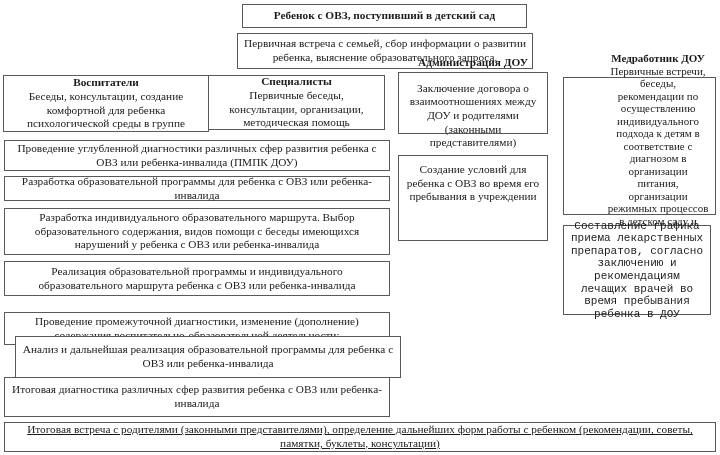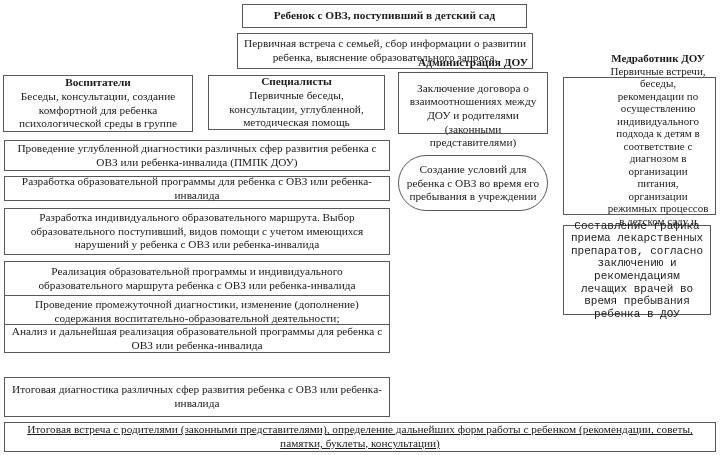--- a/index.html
+++ b/index.html
@@ -35,37 +35,37 @@
   }
   .bold { font-weight: bold; }
   .top-align { justify-content: flex-start; padding-top: 7px; }
   .tight { line-height: 1.14; font-size: 11px; }
 
   
   .b-start   { left: 242px; top: 4px;   width: 285px; height: 24px; }
   .b-meeting { left: 237px; top: 33px;  width: 296px; height: 36px; }
 
   
-  .b-role-vospitateli  { left: 3px;   top: 75px; width: 190px; height: 57px; }
+  .b-role-vospitateli  { left: 3px;   top: 75px; width: 206px; height: 57px; }
   .b-role-specialisty  { left: 208px; top: 75px; width: 177px; height: 55px; }
   .b-role-administracia{ left: 398px; top: 72px; width: 150px; height: 62px; gap: 12px; }
   .b-role-medrabotnik  { left: 563px; top: 77px; width: 153px; height: 138px; padding-left: 43px; }
 
   
   .step { left: 4px; width: 386px; }
   .b-step-0 { top: 140px; height: 31px; }
   .b-step-1 { top: 176px; height: 25px; justify-content: center; }
   .b-step-2 { top: 208px; height: 47px; }
   .b-step-3 { top: 261px; height: 35px; }
-  .b-step-4 { top: 295px; height: 33px; }
-  .b-step-5 { top: 324px; height: 29px; }
+  .b-step-4 { top: 312px; height: 33px; }
+  .b-step-5 { top: 336px; height: 42px; margin-left: 11px; }
   .b-step-6 { top: 377px; height: 40px; }
 
   
-  .b-admin-step { left: 398px; top: 155px; width: 150px; height: 56px; border-radius: 29px; }
+  .b-admin-step { left: 398px; top: 155px; width: 150px; height: 86px; }
   .b-med-step   { left: 563px; top: 225px; width: 148px; height: 90px; font-family: Liberation Mono, monospace; }
 
   
   .b-final { left: 4px; top: 422px; width: 712px; height: 30px; text-decoration: underline; }
 </style>
 </head>
 <body>
 
 <div class="page">
 
@@ -77,41 +77,41 @@
     <span>Первичная встреча с семьей, сбор информации о развитии ребенка, выяснение образовательного запроса.</span>
   </div>
 
   <div class="box b-role-vospitateli">
     <span class="title">Воспитатели</span>
     <span>Беседы, консультации, создание комфортной для ребенка психологической среды в группе</span>
   </div>
 
   <div class="box b-role-specialisty">
     <span class="title">Специалисты</span>
-    <span>Первичные беседы, консультации, углубленной, методическая помощь</span>
+    <span>Первичные беседы, консультации, организации, методическая помощь</span>
   </div>
 
   <div class="box b-role-administracia">
     <span class="title">Администрация ДОУ</span>
     <span>Заключение договора о взаимоотношениях между ДОУ и родителями (законными представителями)</span>
   </div>
 
   <div class="box tight b-role-medrabotnik">
     <span class="title">Медработник ДОУ</span>
     <span>Первичные встречи, беседы, рекомендации по осуществлению индивидуального подхода к детям в соответствие с диагнозом в организации питания, организации режимных процессов в детском саду и дома.</span>
   </div>
 
   <div class="box step b-step-0">
     <span>Проведение углубленной диагностики различных сфер развития ребенка с ОВЗ или ребенка-инвалида (ПМПК ДОУ)</span>
   </div>
   <div class="box step b-step-1">
     <span>Разработка образовательной программы для ребенка с ОВЗ или ребенка-инвалида</span>
   </div>
   <div class="box step b-step-2">
-    <span>Разработка индивидуального образовательного маршрута. Выбор образовательного поступивший, видов помощи с учетом имеющихся нарушений у ребенка с ОВЗ или ребенка-инвалида</span>
+    <span>Разработка индивидуального образовательного маршрута. Выбор образовательного содержания, видов помощи с беседы имеющихся нарушений у ребенка с ОВЗ или ребенка-инвалида</span>
   </div>
   <div class="box step b-step-3">
     <span>Реализация образовательной программы и индивидуального образовательного маршрута ребенка с ОВЗ или ребенка-инвалида</span>
   </div>
   <div class="box step b-step-4">
     <span>Проведение промежуточной диагностики, изменение (дополнение) содержания воспитательно-образовательной деятельности;</span>
   </div>
   <div class="box step b-step-5">
     <span>Анализ и дальнейшая реализация образовательной программы для ребенка с ОВЗ или ребенка-инвалида</span>
   </div>

